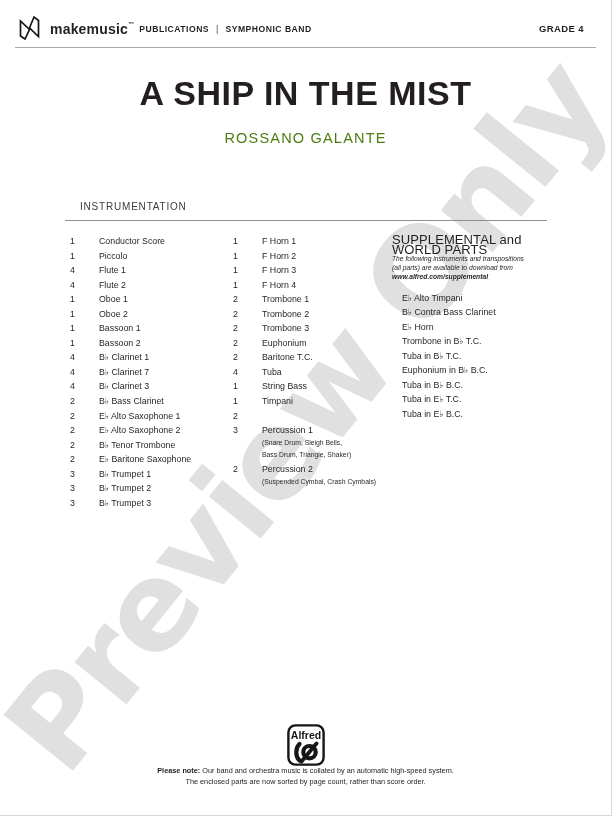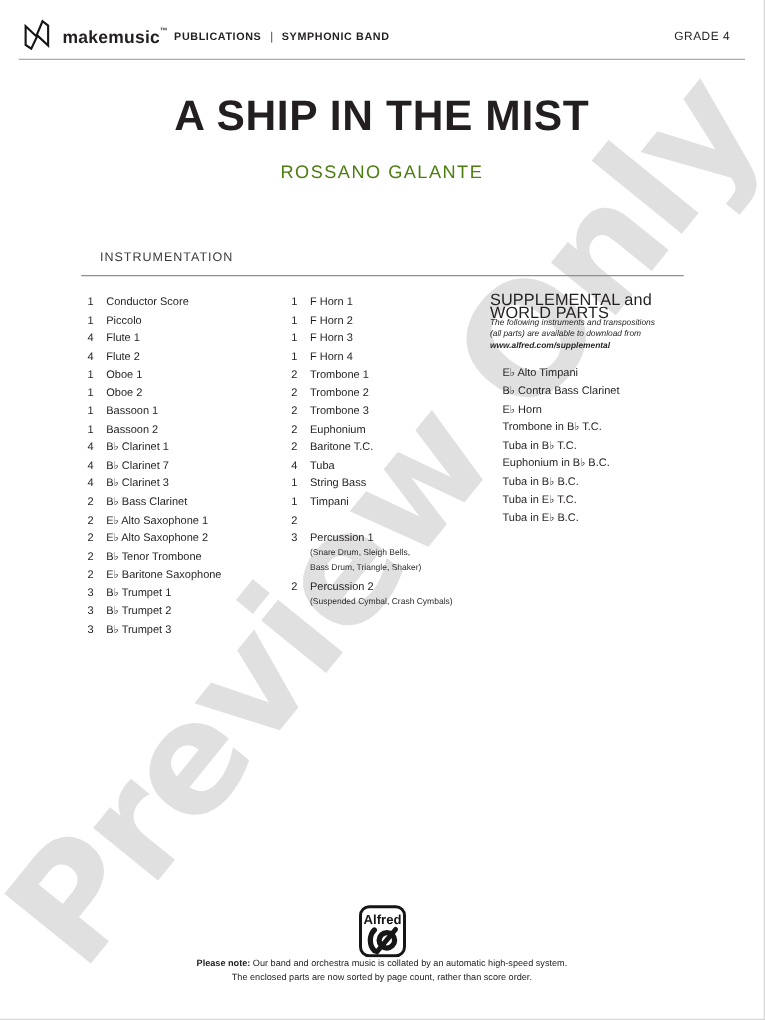--- a/index.html
+++ b/index.html
@@ -18,36 +18,36 @@
   }
   .content{position:absolute;inset:0;z-index:1;}
   
   .hdr{position:absolute;top:13px;left:16px;right:27px;display:flex;align-items:center;}
   .hdr .mlogo{flex:none;margin-right:7px;}
   .brand{font-size:14px;font-weight:bold;letter-spacing:.2px;}
   .brand sup{font-size:6px;vertical-align:8px;}
   .pubs,.series{font-size:8.6px;font-weight:bold;letter-spacing:.5px;margin-left:5px;text-align:center;}
   .sep{font-size:9px;color:#444;margin-left:7px;font-weight:400;}
   .series{margin-left:7px;}
-  .grade{margin-left:auto;font-size:9.5px;font-weight:normal;letter-spacing:.4px;}
+  .grade{margin-left:auto;font-size:9.5px;font-weight:bold;letter-spacing:.4px;}
   .hdr-rule{position:absolute;top:47px;left:15px;right:15px;border-top:1px solid #aaaaaa;}
   
   .title{position:absolute;top:74px;left:0;right:0;text-align:center;
     font-size:34px;font-weight:bold;letter-spacing:.5px;line-height:38px;}
   .composer{position:absolute;top:130px;left:0;right:0;text-align:center;
     font-size:14.5px;letter-spacing:1.2px;color:#4d7c0f;}
   
   .inst-heading{position:absolute;top:201px;left:67px;font-size:10px;letter-spacing:.8px;color:#3c3c3c;padding-left:13px;}
   .inst-rule{position:absolute;top:220px;left:65px;width:482px;border-top:1px solid #8f8f8f;}
   .col{position:absolute;top:234px;font-size:8.8px;}
   .col1{left:66px;width:158px;}
   .col2{left:229px;width:160px;}
   .inst-row{display:flex;align-items:flex-start;}
   .qty{flex:none;width:9px;text-align:right;line-height:14.55px;}
-  .rbody{margin-left:10px;}
+  .rbody{margin-left:24px;}
   .iname{display:block;line-height:14.55px;}
   .sub{display:block;font-size:6.8px;line-height:10.2px;color:#2b2b2b;padding-bottom:2px;}
   
   .supp{position:absolute;left:392px;top:235px;width:172px;}
   .supp-heading{font-size:13px;font-weight:normal;line-height:10px;letter-spacing:.1px;}
   .supp-desc{font-size:6.7px;font-style:italic;line-height:8.9px;}
   .supp-desc-bold{font-size:6.7px;font-style:italic;font-weight:bold;line-height:8.9px;}
   .supp-items{margin-top:9px;padding-left:10px;}
   .supp-item{font-size:8.8px;line-height:14.5px;}
   

